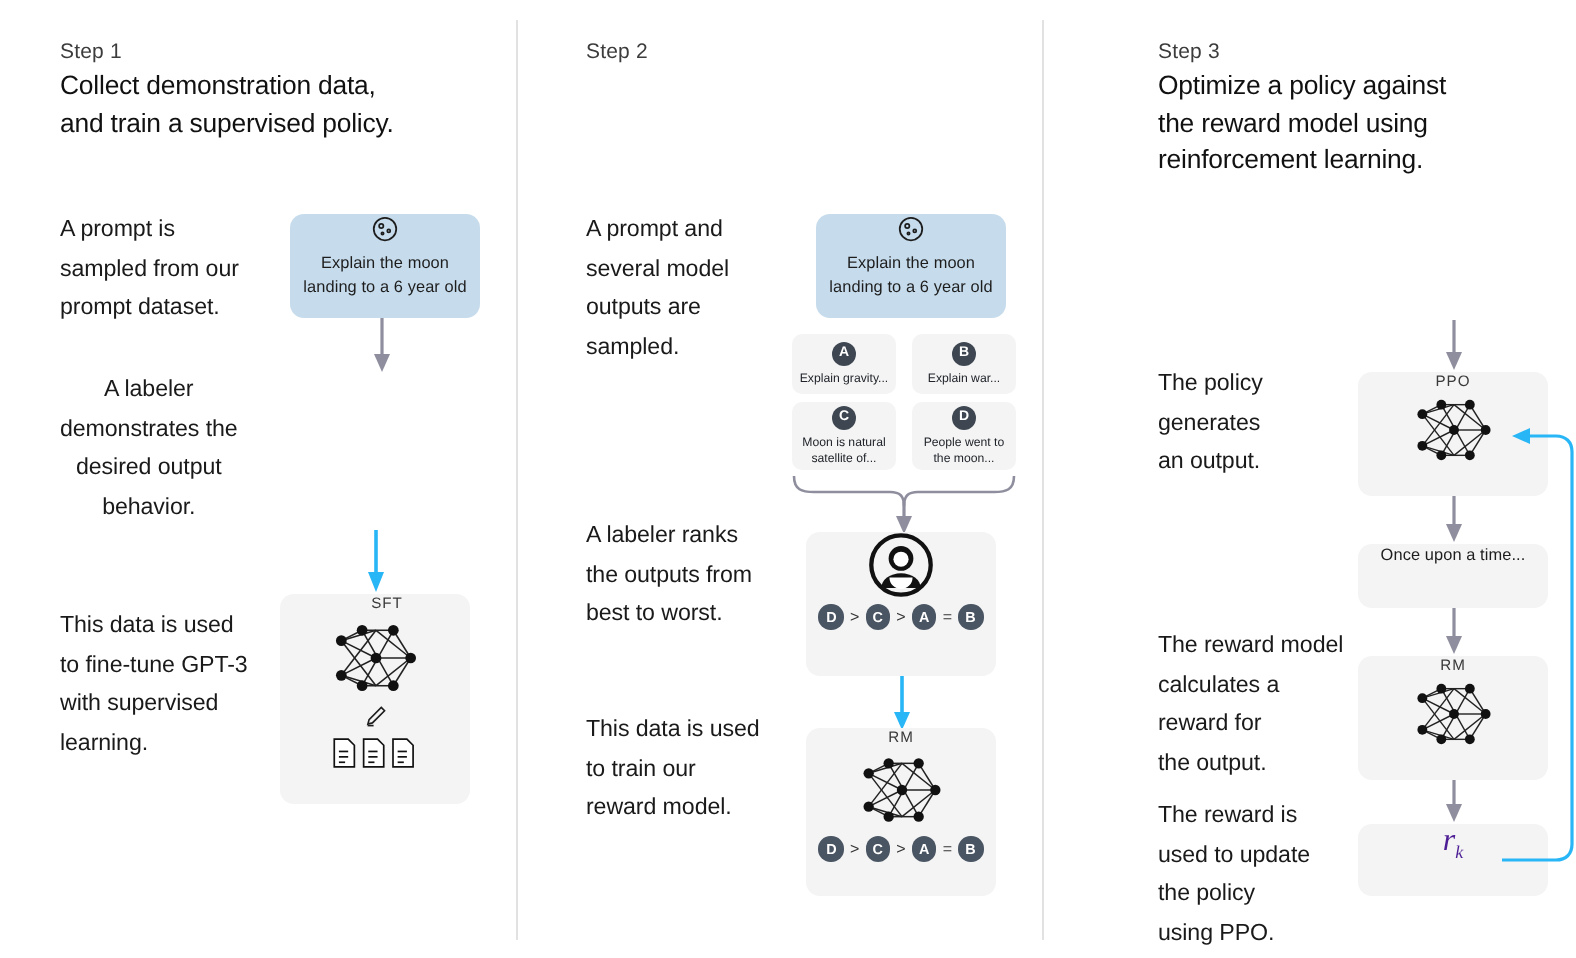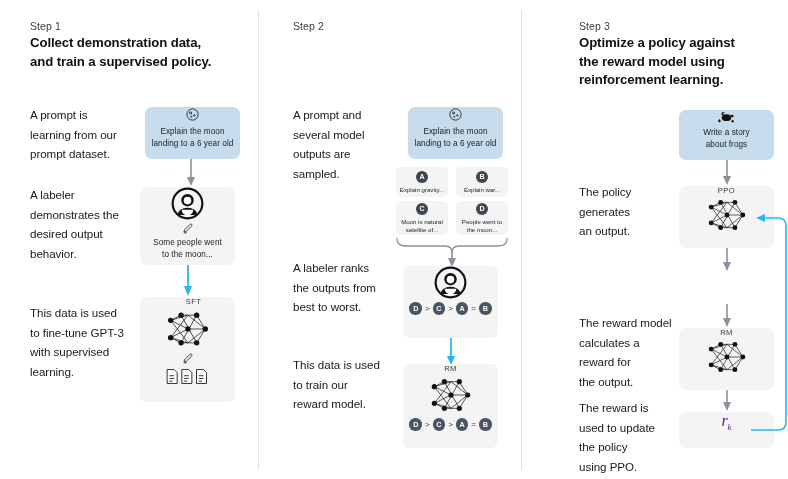--- a/index.html
+++ b/index.html
@@ -26,21 +26,21 @@
   #div1{left:258px;}
   #div2{left:521px;}
 
   
   .step-label{
     position:absolute;left:30px;top:20px;
     font-size:10.5px;color:#3c3c3c;letter-spacing:.1px;
   }
   .step-title{
     position:absolute;left:30px;top:34px;
-    font-size:13.2px;font-weight:bold;color:#111;
+    font-size:13.2px;font-weight:normal;color:#111;
     line-height:18.5px;letter-spacing:-.1px;
     white-space:pre-line;
   }
 
   
   .para{
     position:absolute;left:30px;
     font-size:11.6px;line-height:19.6px;color:#1a1a1a;
     white-space:pre-line;letter-spacing:-.05px;
   }
@@ -111,23 +111,23 @@
   <div class="divider" id="div1"></div>
   <div class="divider" id="div2"></div>
 
   <div class="col" id="col1">
 
     <div class="step-label">Step 1</div>
     <div class="step-title">Collect demonstration data,
 and train a supervised policy.</div>
 
     <div class="para" style="top:105px;">A prompt is
-learning from our
+sampled from our
 prompt dataset.</div>
-    <div class="para" style="top:185px;">A labeler
+    <div class="para" style="top:185px;text-align:center;">A labeler
 demonstrates the
 desired output
 behavior.</div>
     <div class="para" style="top:303px;">This data is used
 to fine-tune GPT-3
 with supervised
 learning.</div>
 
     <div class="box blue" style="left:145px;top:107px;width:95px;height:52px;">
       <span style="margin-bottom:4px;">
@@ -142,39 +142,20 @@
 landing to a 6 year old</div>
     </div>
 
     <div class="conn" style="left:186px;top:159px;">
       <svg width="10" height="28">
         <line x1="5" y1="0" x2="5" y2="19" stroke="#8e8e9e" stroke-width="1.6"></line>
         <polygon points="5,27 1,18 9,18" fill="#8e8e9e"></polygon>
       </svg>
     </div>
 
-    <div class="box gray" style="left:140px;top:187px;width:95px;height:78px;">
-      <span>
-        <svg width="33" height="33" viewBox="0 0 40 40">
-          <circle cx="20" cy="20" r="18" fill="none" stroke="#111" stroke-width="2.6"></circle>
-          <circle cx="20" cy="16" r="7.5" fill="#111"></circle>
-          <circle cx="20" cy="16.5" r="4.6" fill="#fff"></circle>
-          <path d="M8 34a12 9 0 0 1 24 0z" fill="#111"></path>
-          <path d="M13 27.5a7 7 0 0 0 14 0z" fill="#fff"></path>
-        </svg>
-      </span>
-      <span style="margin:2px 0 3px 0;">
-        <svg width="12" height="12" viewBox="0 0 16 16" stroke="#1d1d1d" stroke-width="1.1" fill="none">
-          <path d="M11.5 2.3 13.7 4.5 5.6 12.6 2.6 13.4 3.4 10.4z"></path>
-          <line x1="2.4" y1="14.4" x2="6.4" y2="14.4"></line>
-        </svg>
-      </span>
-      <div class="box-text">Some people went
-to the moon...</div>
-    </div>
 
     <div class="conn" style="left:183px;top:265px;">
       <svg width="10" height="32">
         <line x1="5" y1="0" x2="5" y2="22" stroke="#29b6f6" stroke-width="1.8"></line>
         <polygon points="5,31 1,21 9,21" fill="#29b6f6"></polygon>
       </svg>
     </div>
 
     <div class="box gray" style="left:140px;top:297px;width:95px;height:105px;">
       <div class="box-caption" style="margin-bottom:2px;padding-left:12px;">SFT</div>
@@ -384,34 +365,20 @@
 an output.</div>
     <div class="para" style="top:398px;">The reward is
 used to update
 the policy
 using PPO.</div>
     <div class="para" style="top:313px;">The reward model
 calculates a
 reward for
 the output.</div>
 
-    <div class="box blue" style="left:130px;top:110px;width:95px;height:50px;">
-      <span style="margin-bottom:3px;">
-        <svg width="19" height="14" viewBox="0 0 26 18" fill="#111">
-          <ellipse cx="13" cy="10" rx="6.5" ry="4.6"></ellipse>
-          <path d="M7 7c-1.6-2-1-4.4 1.2-4.8 1.9-.3 2.8 1.2 2.6 2.6z"></path>
-          <path d="M19 6.4c1.8-1.4 4-0.3 3.6 1.6-.3 1.5-1.9 1.8-3 1.1z"></path>
-          <path d="M4 12c-2 .4-3 2-2.2 3.4.7 1.3 2.6 1 3.4-.3z"></path>
-          <path d="M21 12.6c2 .6 2.6 2.3 1.6 3.4-.9 1-2.6.5-3.2-.8z"></path>
-          <circle cx="9.6" cy="4.2" r="1.1" fill="#fff"></circle>
-        </svg>
-      </span>
-      <div class="box-text">Write a story
-about frogs</div>
-    </div>
 
     <div class="conn" style="left:173px;top:160px;">
       <svg width="10" height="26">
         <line x1="5" y1="0" x2="5" y2="17" stroke="#8e8e9e" stroke-width="1.6"></line>
         <polygon points="5,25 1,16 9,16" fill="#8e8e9e"></polygon>
       </svg>
     </div>
 
     <div class="box gray" style="left:130px;top:186px;width:95px;height:62px;">
       <div class="box-caption" style="margin-bottom:1px;">PPO</div>
@@ -450,20 +417,23 @@
       </span>
     </div>
 
     <div class="conn" style="left:173px;top:248px;">
       <svg width="10" height="24">
         <line x1="5" y1="0" x2="5" y2="15" stroke="#8e8e9e" stroke-width="1.6"></line>
         <polygon points="5,23 1,14 9,14" fill="#8e8e9e"></polygon>
       </svg>
     </div>
 
+    <div class="box gray" style="left:130px;top:272px;width:95px;height:32px;">
+      <div class="box-text">Once upon a time...</div>
+    </div>
 
     <div class="conn" style="left:173px;top:304px;">
       <svg width="10" height="24">
         <line x1="5" y1="0" x2="5" y2="15" stroke="#8e8e9e" stroke-width="1.6"></line>
         <polygon points="5,23 1,14 9,14" fill="#8e8e9e"></polygon>
       </svg>
     </div>
 
     <div class="box gray" style="left:130px;top:328px;width:95px;height:62px;">
       <div class="box-caption" style="margin-bottom:1px;">RM</div>

